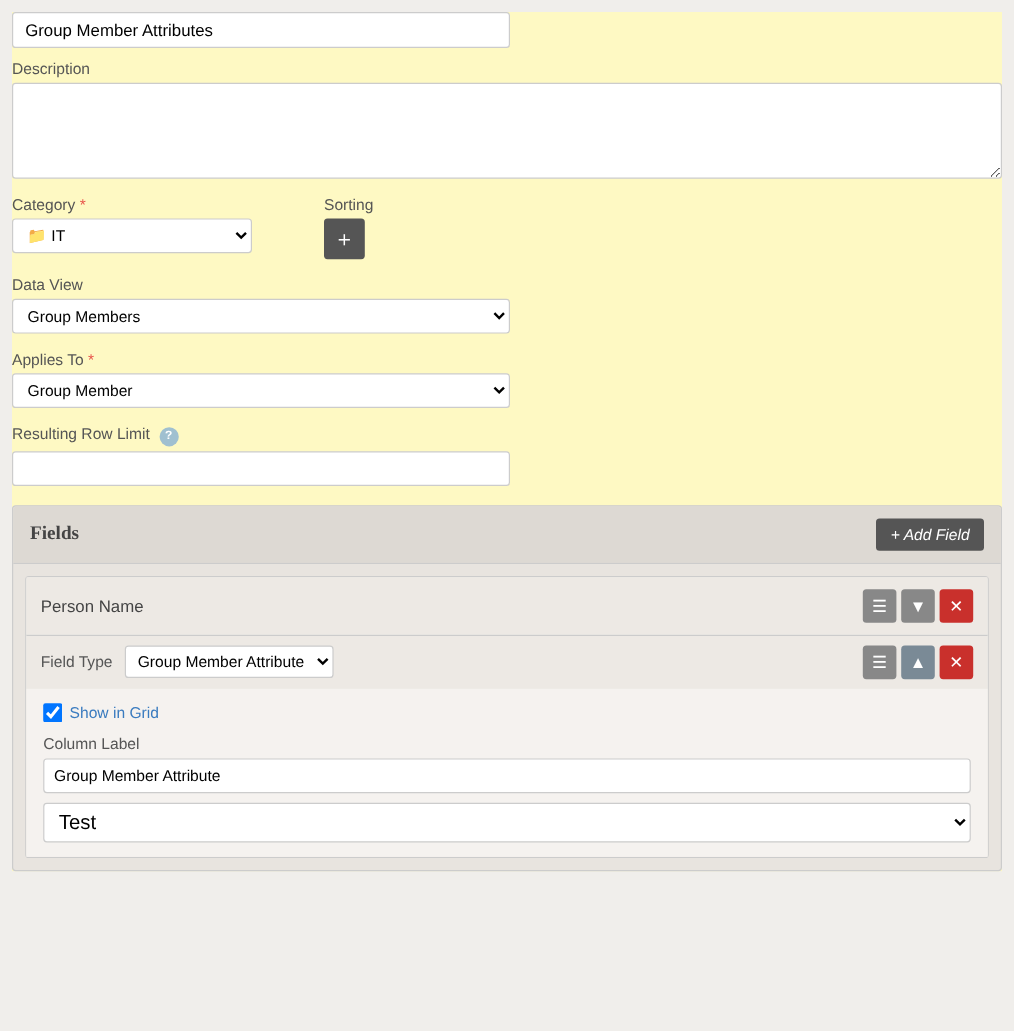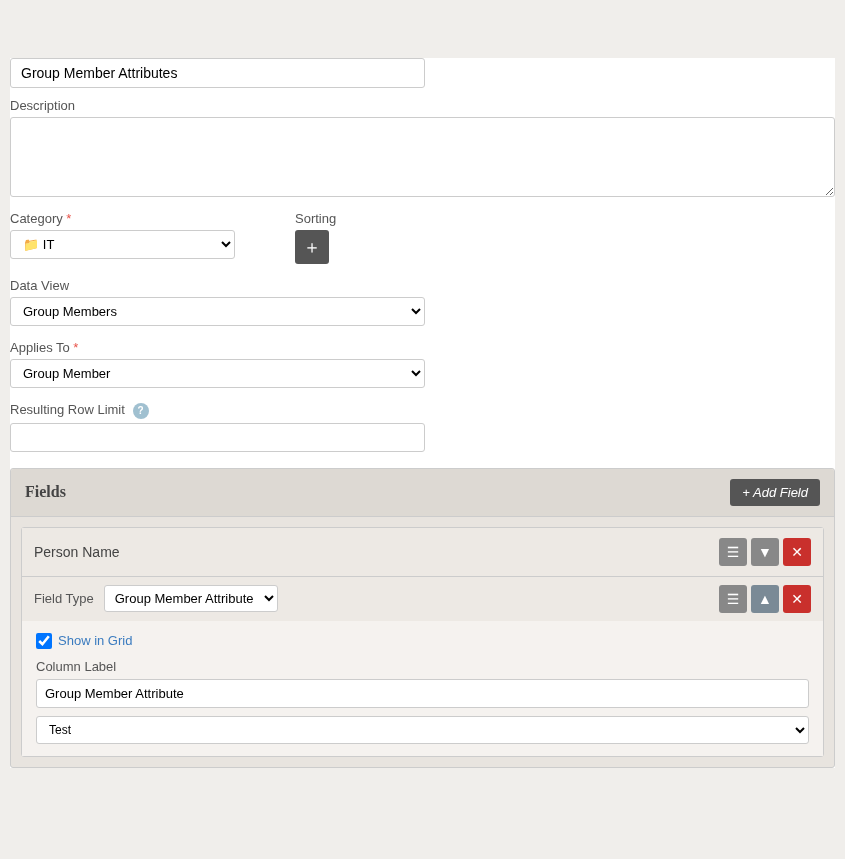--- a/index.html
+++ b/index.html
@@ -4,23 +4,22 @@
   <style>
     * { box-sizing: border-box; margin: 0; padding: 0; }
     body {
       font-family: Arial, sans-serif;
       font-size: 14px;
       background: #f0eeeb;
       color: #333;
       padding: 10px;
     }
     .main-container {
-      background: #ffffff;
+      background: #fef9c3;
       max-width: 845px;
-      margin-top: 48px;
     }
     .title-input {
       width: 415px;
       padding: 6px 10px;
       font-size: 14px;
       border: 1px solid #ccc;
       border-radius: 3px;
       background: #fff;
       margin-bottom: 10px;
     }
@@ -60,21 +59,21 @@
     select.form-select {
       padding: 5px 8px;
       border: 1px solid #ccc;
       border-radius: 3px;
       background: #fff;
       font-size: 13px;
       appearance: auto;
       cursor: pointer;
     }
     .select-category {
-      width: 225px;
+      width: 200px;
     }
     .select-applies {
       width: 415px;
     }
     .select-dataview {
       width: 415px;
     }
     .sorting-section {
       display: flex;
       flex-direction: column;
@@ -248,21 +247,21 @@
       border-radius: 3px;
       font-size: 13px;
       background: #fff;
       margin-bottom: 8px;
     }
     .select-test {
       width: 100%;
       padding: 5px 8px;
       border: 1px solid #ccc;
       border-radius: 3px;
-      font-size: 12px;
+      font-size: 17px;
       background: #fff;
     }
   </style>
 </head>
 <body>
 
 <div class="main-container">
 
   
   <input class="title-input" type="text" value="Group Member Attributes" style="">

